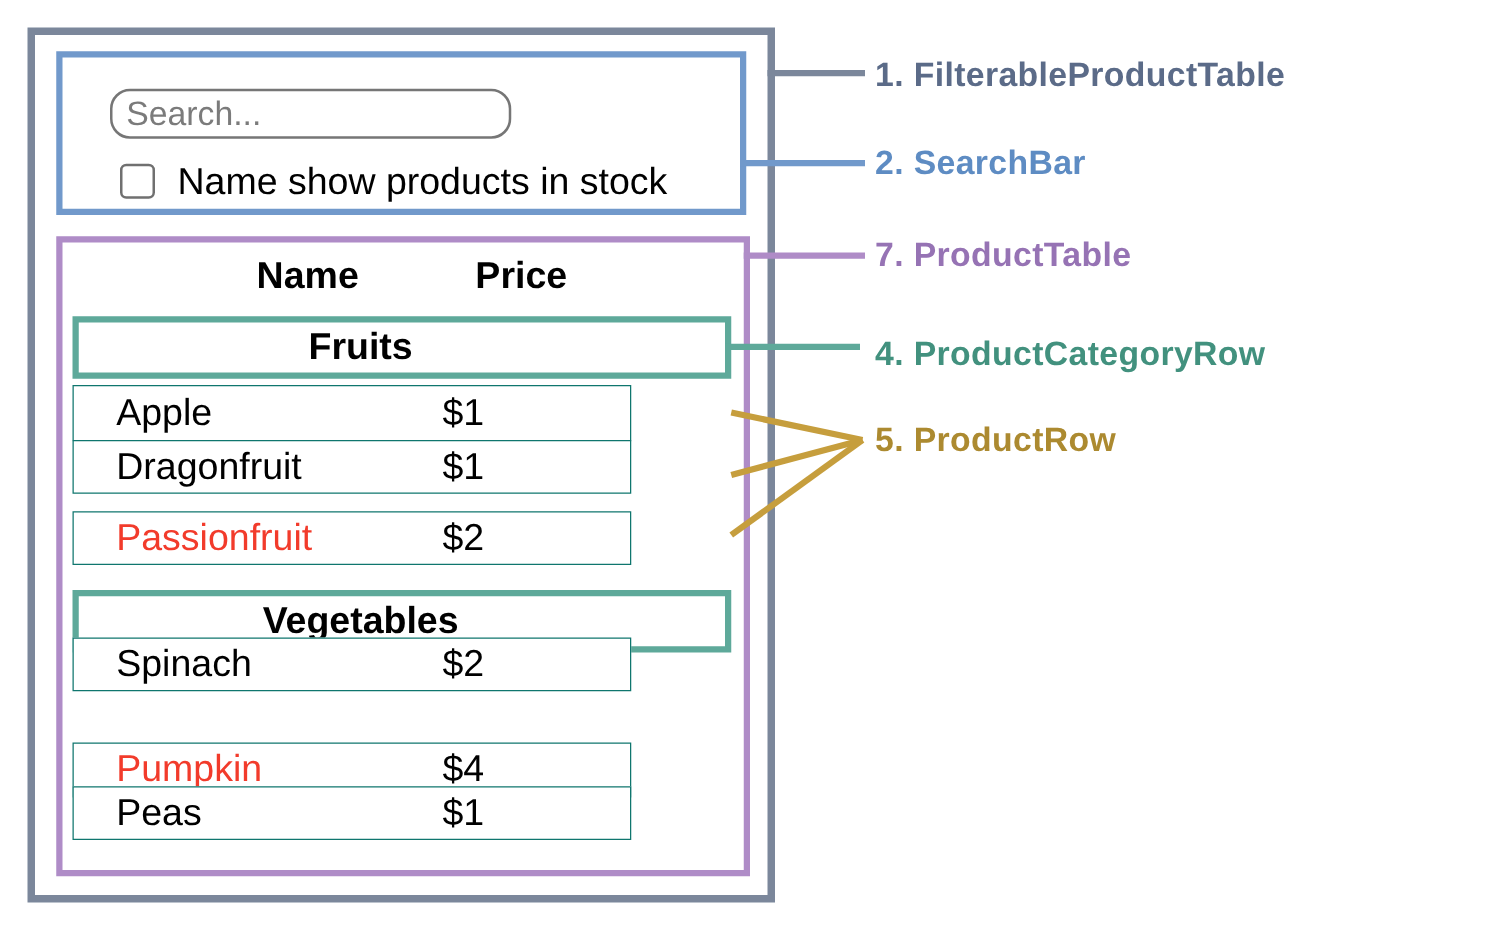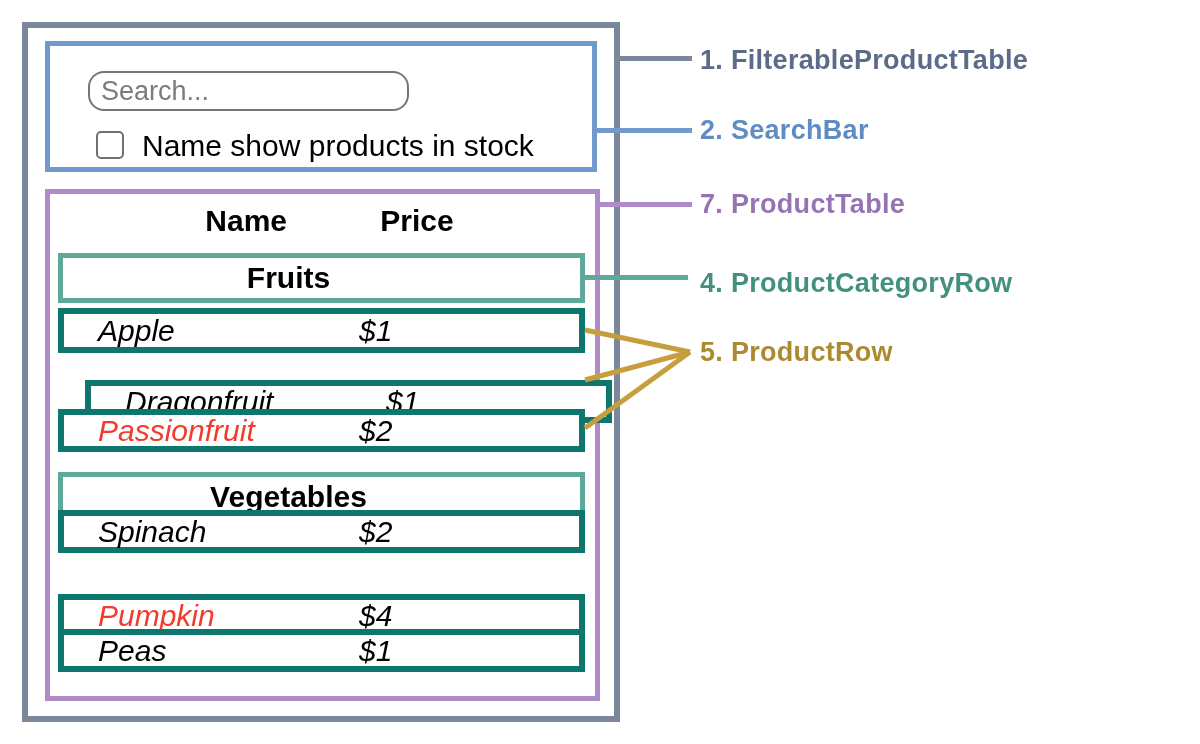--- a/index.html
+++ b/index.html
@@ -31,26 +31,26 @@
   .hdr-price{left:352px;}
   
   .cat-row{
     position:absolute;left:58px;width:527px;height:50px;box-sizing:border-box;
     border:5px solid #5EA99A;display:flex;align-items:center;justify-content:center;background:#fff;
   }
   .cat-row span{font-weight:bold;font-size:30px;color:#000;transform:translateX(-33px);}
   .cat-fruits{top:253px;}
   .cat-vegetables{top:472px;}
   
-  .p-row{position:absolute;left:58px;width:527px;box-sizing:border-box;border:6px solid #0f766e;background:#fff;font-style:italic;}
+  .p-row{position:absolute;left:58px;width:447px;box-sizing:border-box;border:1px solid #0f766e;background:#fff;}
   .p-name{position:absolute;left:34px;top:50%;transform:translateY(-50%);font-size:30px;color:#000;white-space:nowrap;}
   .p-price{position:absolute;left:295px;top:50%;transform:translateY(-50%);font-size:30px;color:#000;}
   .oos{color:#F23B2B;}
   .row-apple{top:308px;height:45px;}
-  .row-dragonfruit{top:380px;height:43px;margin-left:27px;}
+  .row-dragonfruit{top:352px;height:43px;}
   .row-passionfruit{top:409px;height:43px;}
   .row-spinach{top:510px;height:43px;}
   .row-pumpkin{top:578px;height:44px;margin-top:16px;}
   .row-peas{top:629px;height:43px;}
   
   .hline{position:absolute;height:5px;}
   .line-outer{left:614px;top:56px;width:78px;background:#7B879B;}
   .line-search{left:592px;top:128px;width:100px;background:#7199CB;}
   .line-table{left:595px;top:202px;width:97px;background:#AF8CC7;}
   .line-category{left:580px;top:275px;width:108px;background:#5EA99A;}

